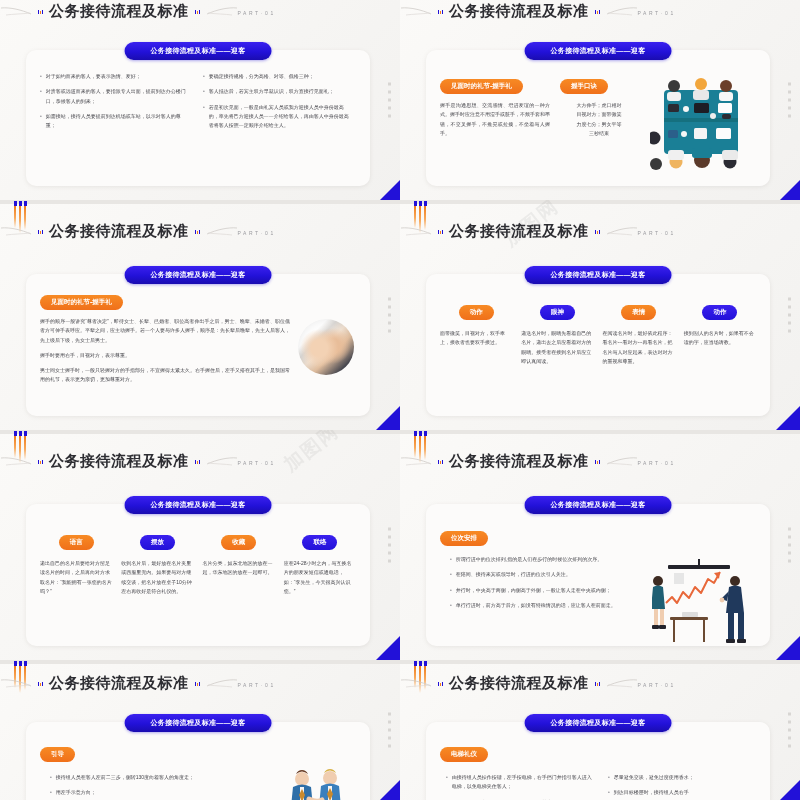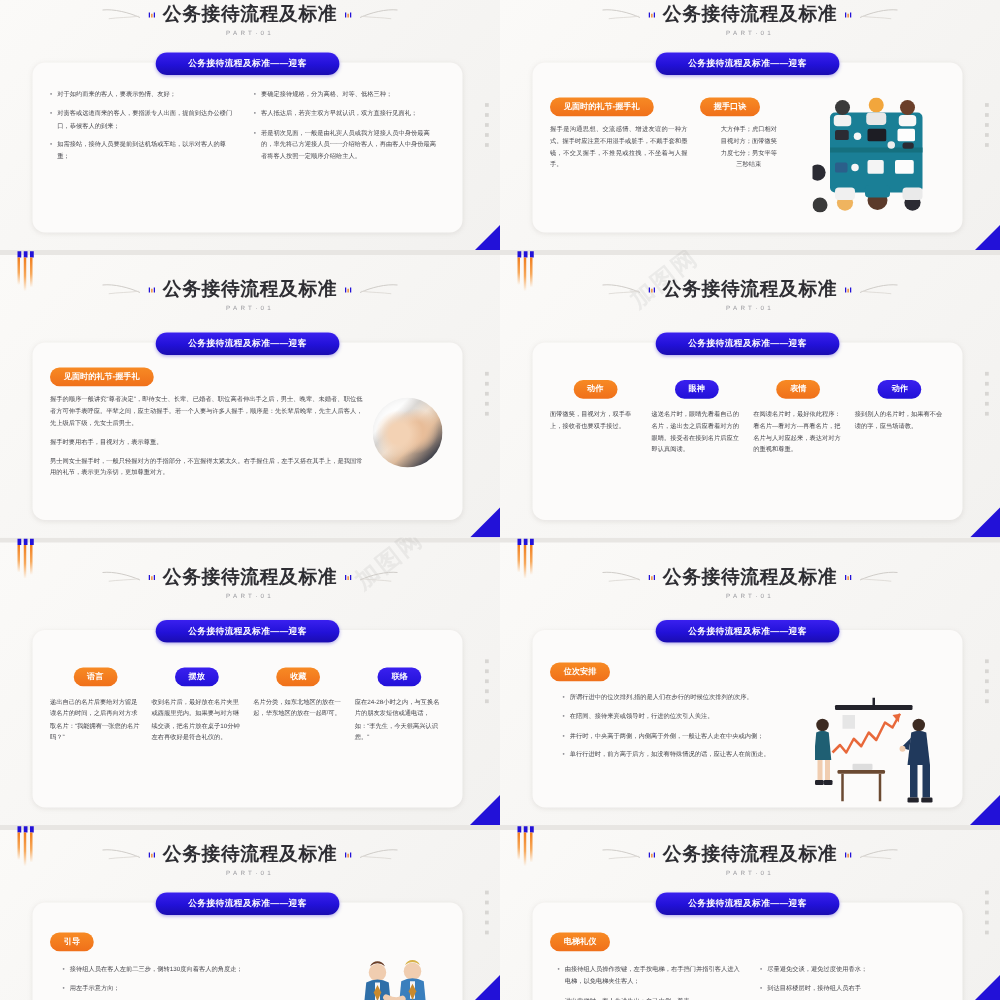--- a/index.html
+++ b/index.html
@@ -60,21 +60,21 @@
   
   .side-dots {
     position: absolute; right: 9px; top: 50%; transform: translateY(-50%);
     display: flex; flex-direction: column; gap: 5px;
   }
   .side-dots i { display: block; width: 3px; height: 3px; background: #d8d6d3; }
 
   
   .headline-wrap {
     position: absolute; left: 0; right: 0;
-    display: flex; flex-direction: column; align-items: center;
+    display: flex; flex-direction: row; align-items: center;
   }
   .headline-row { display: flex; align-items: center; justify-content: center; gap: 6px; }
   .swoosh {
     width: 32px; height: 12px; position: relative;
   }
   .swoosh svg { display: block; }
   .tiny-marks { display: flex; gap: 1px; align-items: flex-end; }
   .tiny-marks b { width: 1px; height: 4px; background: #2211d8; display: block; }
   .tiny-marks b.o { background: #f07d1b; height: 3px; }
   .headline {

